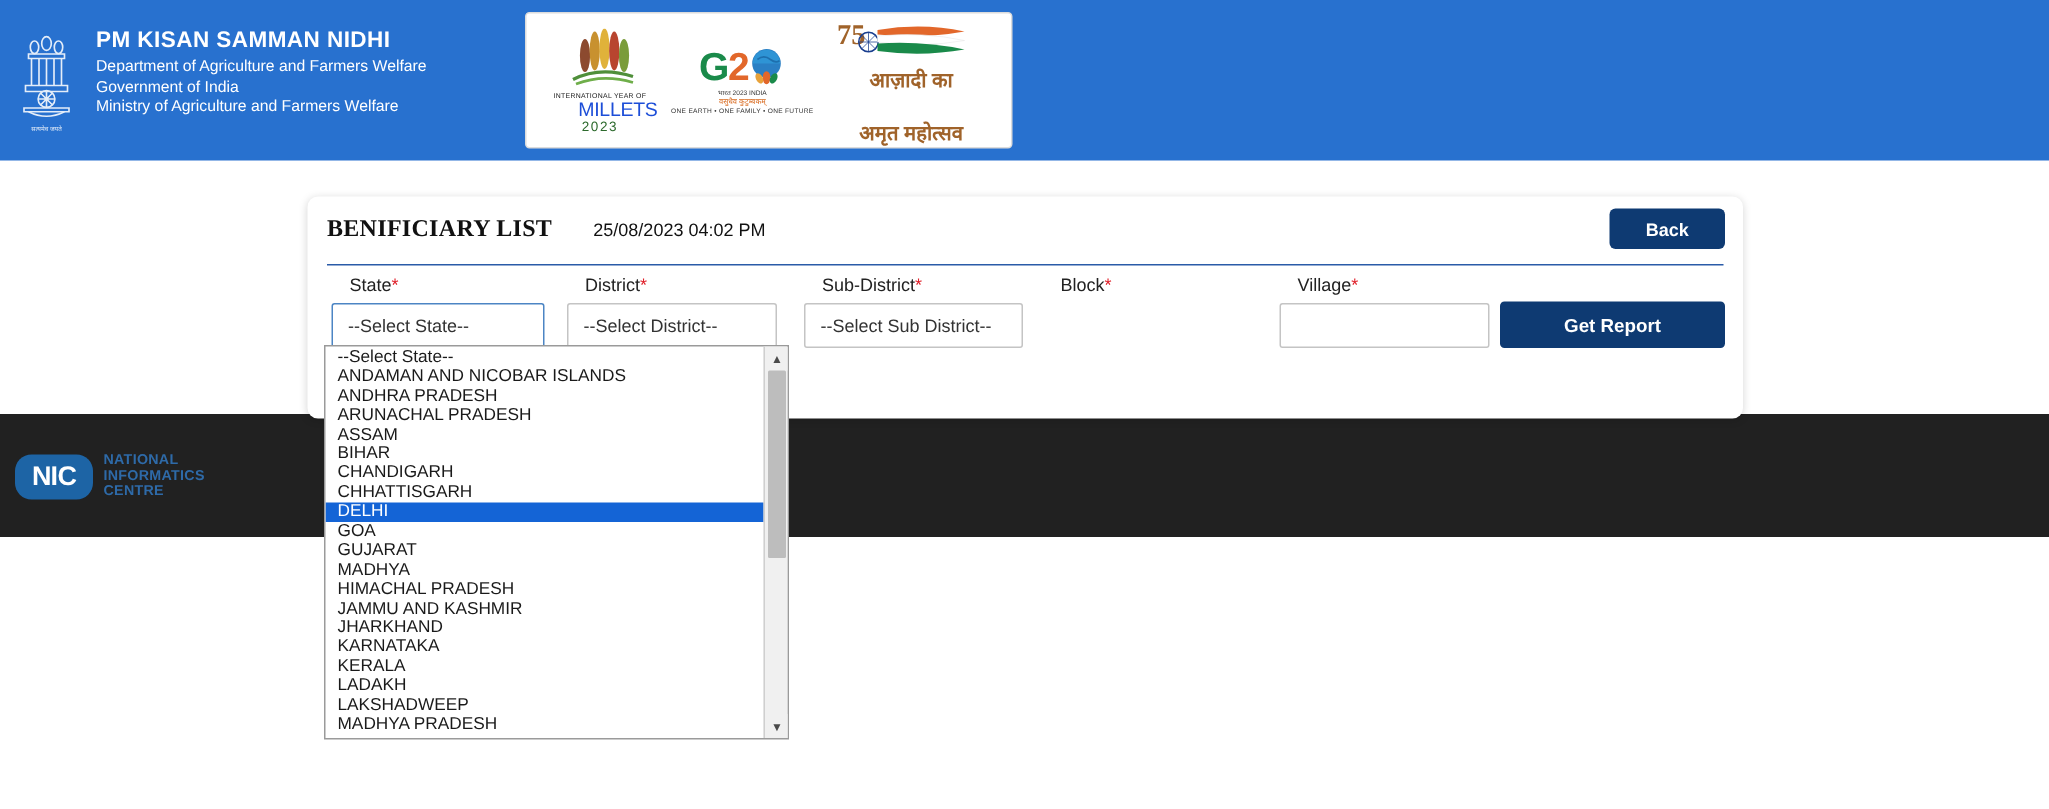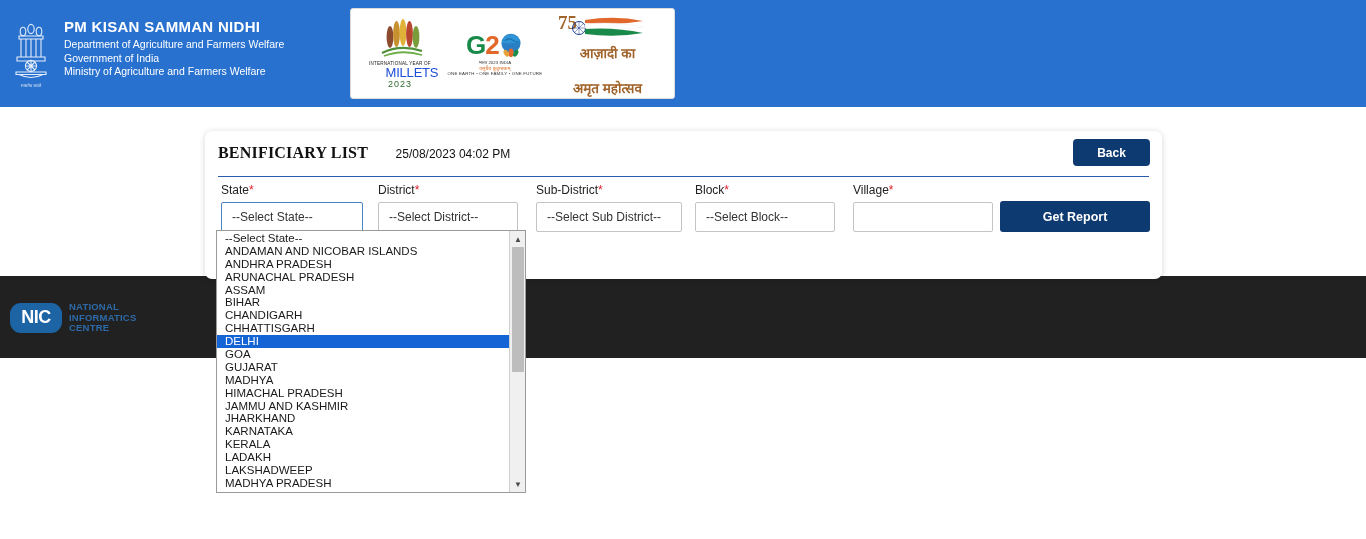--- a/index.html
+++ b/index.html
@@ -71,21 +71,21 @@
     background:#0e3a72; color:#fff; border:0; border-radius:4px;
     font-size:12px; font-weight:bold; cursor:pointer;
     font-family:"Liberation Sans", sans-serif;
   }
   #card-divider {
     position:absolute; left:13px; top:45px; width:931px; height:1px; background:#2a5ba8;
   }
 
   #form-row { position:absolute; left:13px; top:52px; width:935px; }
   .field { position:absolute; top:0; }
-  .flabel { font-size:12px; color:#222; margin-bottom:4px; height:15px; }
+  .flabel { font-size:12px; color:#222; margin-bottom:4px; height:15px;margin-left:12px; }
   .req { color:#e0202a; font-size:12px; }
   .fctl {
     height:30px; border:1px solid #c4c4c4; background:#fff;
     font-size:12px; color:#333; display:flex; align-items:center;
     padding-left:10px; border-radius:2px;
   }
   .fctl.focused { border:1px solid #4c85c4; }
 
   #f-state   { left:3px;   width:142px; }
   #f-dist    { left:160px; width:140px; }
@@ -276,21 +276,20 @@
         <div class="flabel">
           <span>Sub-District</span><span class="req">*</span>
         </div>
         <div class="fctl">--Select Sub District--</div>
       </div>
 
       <div class="field" id="f-block">
         <div class="flabel">
           <span>Block</span><span class="req">*</span>
         </div>
-        <div class="fctl">--Select Block--</div>
       </div>
 
       <div class="field" id="f-village">
         <div class="flabel">
           <span>Village</span><span class="req">*</span>
         </div>
         <div class="fctl"></div>
       </div>
 
       <button id="get-report">Get Report</button>

